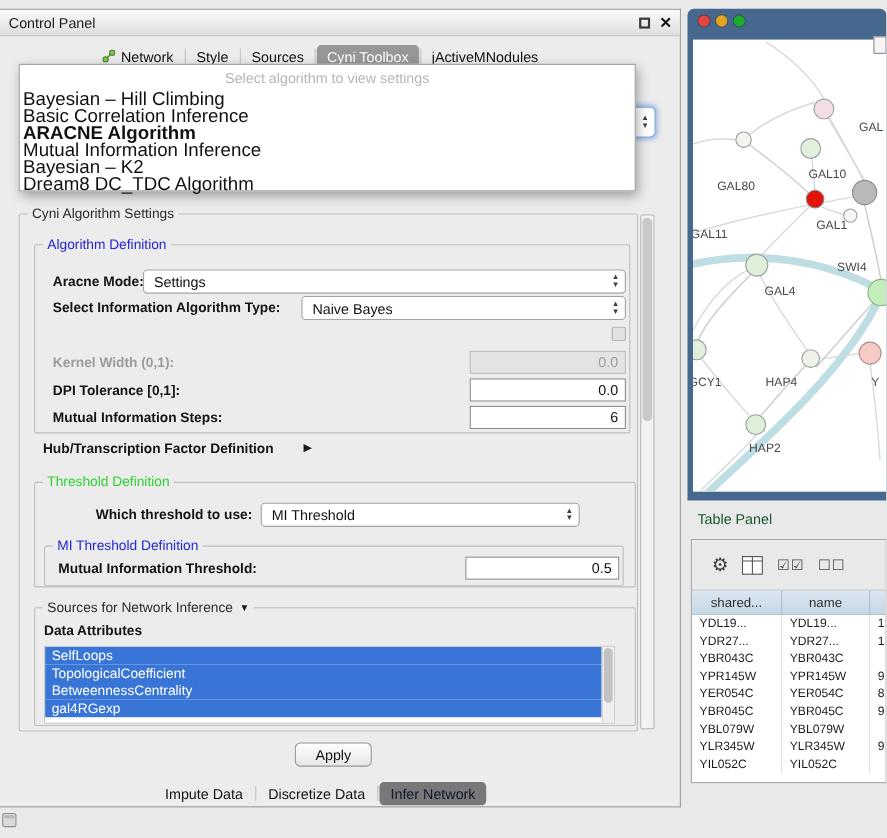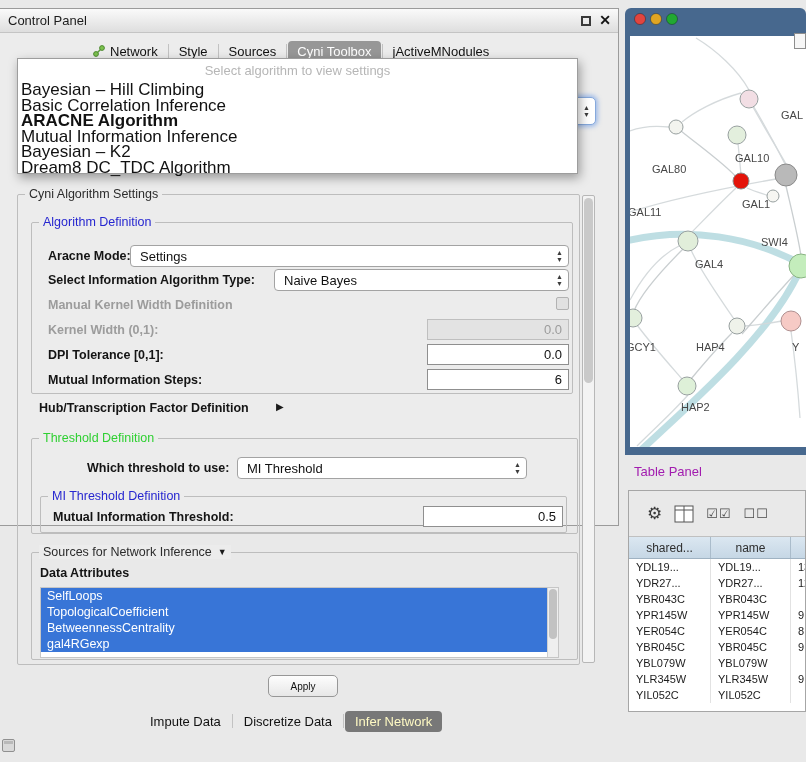--- a/index.html
+++ b/index.html
@@ -1,21 +1,21 @@
 <!DOCTYPE html>
 <html><head>
 <meta charset="utf-8">
 <style>
   *{box-sizing:border-box;margin:0;padding:0}
   html,body{background:#e9e9e9}
   body{font-family:"Liberation Sans",sans-serif;color:#111}
   .stage{position:relative;width:806px;height:762px;background:#e9e9e9;overflow:hidden;font-size:13px}
 
   
-  .win{position:absolute;left:0;top:8px;width:619px;height:518px;background:#ececec;border:1px solid #9b9b9b;border-left:none}
+  .win{position:absolute;left:0;top:8px;width:619px;height:726px;background:#ececec;border:1px solid #9b9b9b;border-left:none}
   .titlebar{position:absolute;left:0;top:0;right:0;height:24px;background:linear-gradient(#fafafa,#dedede);border-bottom:1px solid #c4c4c4;display:flex;align-items:center}
   .title{padding-left:8px;font-size:13px;color:#1c1c1c}
   .winbtns{position:absolute;right:7px;top:5px;display:flex;gap:8px;align-items:center}
   .float-btn{width:10px;height:10px;border:2px solid #3a3a3a;background:transparent}
   .close-btn{font-size:14px;font-weight:bold;color:#141414;line-height:13px}
 
   .tabs{position:absolute;left:84px;top:30px;display:flex;align-items:center;height:24px}
   .tab{padding:3px 9px;font-size:13px;display:flex;gap:5px;align-items:center;white-space:nowrap}
   .tab.active{background:#979797;color:#fff;border-radius:4px}
   .tabsep{width:1px;height:14px;background:#c2c2c2;margin:0 1px}
@@ -48,38 +48,38 @@
   .tri{font-size:10px;color:#1a1a1a}
 
   .attr-list{position:absolute;background:#fff;border:1px solid #c6c6c6;overflow:hidden}
   .attr-item{height:16px;background:#3875d7;color:#fff;font-size:12.5px;line-height:16px;padding-left:6px;margin-right:11px;white-space:nowrap}
   .list-vscroll{position:absolute;right:0;top:0;bottom:0;width:11px;background:#efefef;border-left:1px solid #d0d0d0}
   .list-vscroll .thumb{position:absolute;left:1px;top:1px;width:8px;height:50px;background:#c2c2c2;border-radius:4px}
 
   .vscroll{position:absolute;left:582px;top:186px;width:13px;height:468px;background:#f3f3f3;border:1px solid #b7b7b7;border-radius:2px}
   .vscroll .thumb{position:absolute;left:1px;top:2px;width:9px;height:185px;background:#c9c9c9;border-radius:5px}
 
-  .btn{position:absolute;background:linear-gradient(#fdfdfd,#e7e7e7);border:1px solid #979797;border-radius:5px;font-size:10px;display:flex;align-items:center;justify-content:center}
+  .btn{position:absolute;background:linear-gradient(#fdfdfd,#e7e7e7);border:1px solid #979797;border-radius:5px;font-size:13px;display:flex;align-items:center;justify-content:center}
 
   .btabs{position:absolute;left:140px;top:700px;display:flex;align-items:center;height:24px}
   .btab{padding:3px 10px;font-size:13px;white-space:nowrap}
-  .btab.active{background:#787878;color:#fef9c3;border-radius:4px}
+  .btab.active{background:#787878;color:#0f172a;border-radius:4px}
 
   
   .netwin{position:absolute;left:625px;top:8px;width:181px;height:447px;background:#47688e;border-radius:6px 6px 0 0}
   .netcanvas{position:absolute;left:630px;top:36px;width:176px;height:411px;background:#fff;overflow:hidden}
   .lights{position:absolute;left:633px;top:12px}
   .scroll-stub{position:absolute;left:794px;top:33px;width:12px;height:16px;background:#f6f6f6;border:1px solid #8d8d8d}
   .edge{fill:none;stroke:#d3d8da;stroke-width:1.3;opacity:.95}
   .edge2{fill:none;stroke:#c3c9cb;stroke-width:1.3;opacity:.9}
   .edge-thick{fill:none;stroke:#badce1;stroke-width:7;stroke-linecap:round;opacity:.95}
   .nlabel{font-size:11px;fill:#474747}
 
   
-  .tp-title{position:absolute;left:634px;top:464px;font-size:13px;color:#a21caf}
+  .tp-title{position:absolute;left:634px;top:464px;font-size:13px;color:#14532d}
   .tpanel{position:absolute;left:628px;top:490px;width:178px;height:222px;background:#fff;border:1px solid #a6a6a6;overflow:hidden}
   .tp-toolbar{position:absolute;left:0;top:0;right:0;height:46px;background:#e9e9e9;border-bottom:1px solid #c0c0c0;display:flex;align-items:center;gap:12px;padding-left:18px}
   .tp-toolbar .gear{font-size:17px;color:#3a3a3a;line-height:18px}
   .tp-toolbar .cbx{font-size:13px;color:#4a4a4a;letter-spacing:1px}
   .thead{position:absolute;left:0;top:46px;right:0;height:22px;background:linear-gradient(#dbe7f1,#c6d7e5);border-bottom:1px solid #9fb2c2;display:flex;font-size:12px;color:#2e2e2e}
   .thead .hc{border-right:1px solid #aabccb;display:flex;align-items:center;justify-content:center;overflow:hidden;white-space:nowrap}
   .trows{position:absolute;left:0;top:68px;right:0;bottom:0;background:#fff}
   .trow{display:flex;height:16px;font-size:11px;color:#1c1c1c}
   .trow .tc{overflow:hidden;white-space:nowrap;padding-left:7px;line-height:16px;border-right:1px solid #e2e2e2}
   .c0{width:82px}.c1{width:80px}.c2{flex:1;border-right:none !important}
@@ -163,21 +163,20 @@
 
         <span class="flabel" style="left:16px;top:50px">Select Information Algorithm Type:</span>
         <div class="combo" style="left:242px;top:46px;width:295px">
           <span>Naive Bayes</span>
           <span class="arrows">
               <span>▲</span>
               <span>▼</span>
             </span>
         </div>
 
-        <span class="flabel disabled" style="left:16px;top:75px">Manual Kernel Width Definition</span>
         <span class="checkbox" style="left:524px;top:74px"></span>
 
         <span class="flabel disabled" style="left:16px;top:100px">Kernel Width (0,1):</span>
         <div class="tfield disabled" style="left:395px;top:96px;width:142px">0.0</div>
 
         <span class="flabel" style="left:16px;top:125px">DPI Tolerance [0,1]:</span>
         <div class="tfield" style="left:395px;top:121px;width:142px">0.0</div>
 
         <span class="flabel" style="left:16px;top:150px">Mutual Information Steps:</span>
         <div class="tfield" style="left:395px;top:146px;width:142px">6</div>

